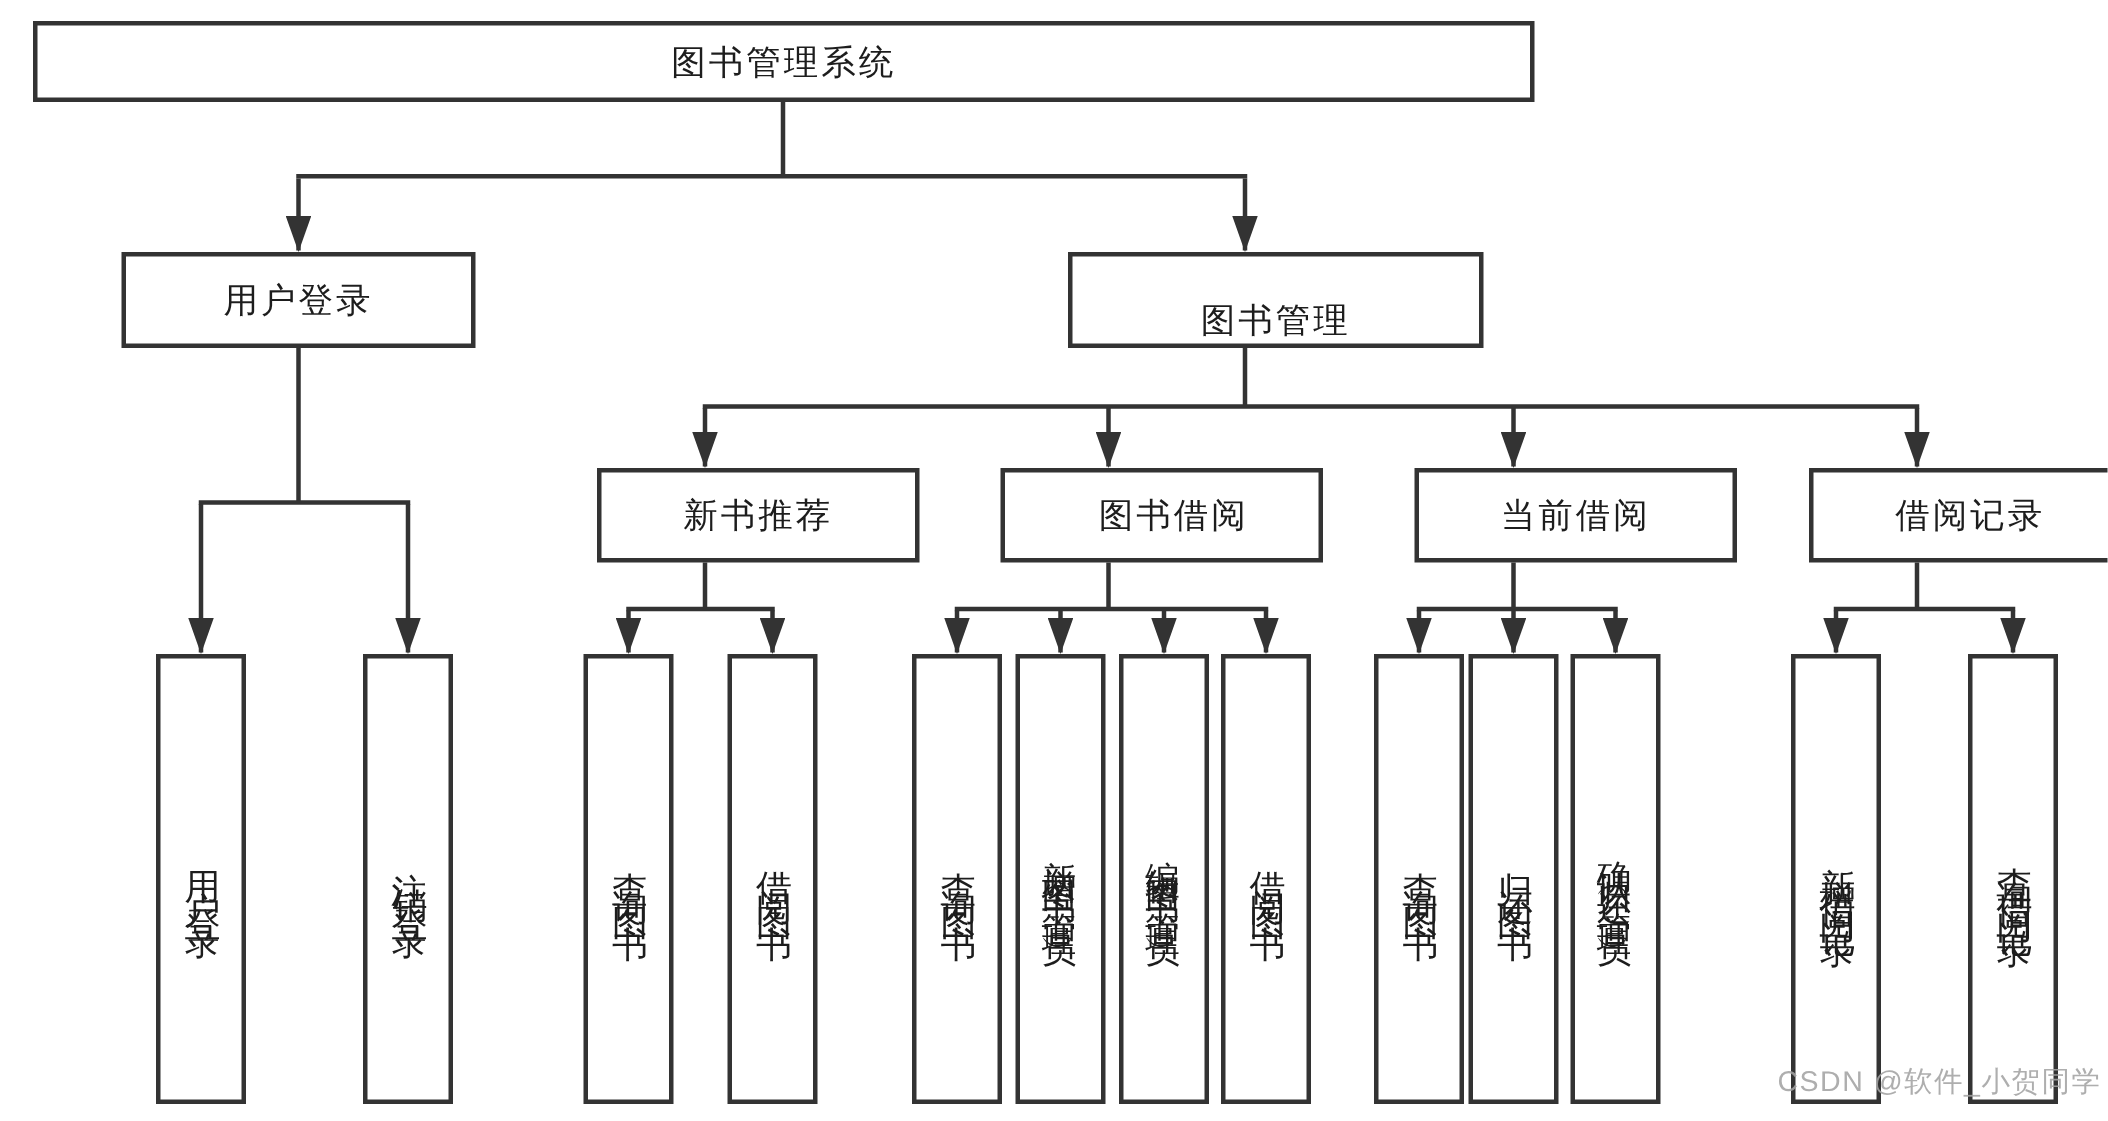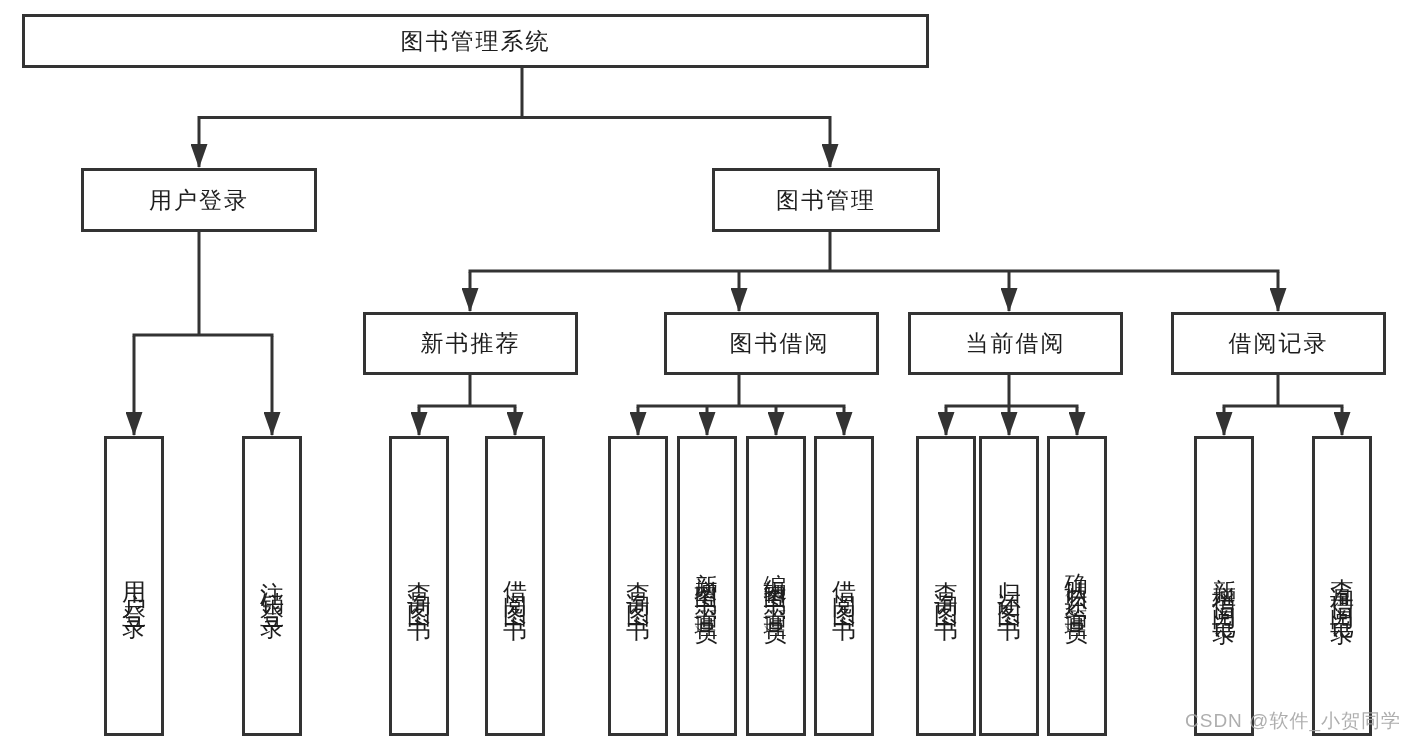--- a/index.html
+++ b/index.html
@@ -27,26 +27,26 @@
     display:flex;align-items:center;justify-content:center;
     color:var(--text);
     z-index:2;
   }
   .node .label{
     font-size:23px;
     letter-spacing:2px;
     white-space:nowrap;
     color:var(--text);
   }
-  .root-box{left:22px;top:14px;width:907px;height:54px;}
+  .root-box{left:22px;top:14px;width:1001px;height:54px;}
   .l2-left {left:81px;top:168px;width:236px;height:64px;}
-  .l2-right{left:712px;top:168px;width:228px;height:64px;}
-  .l3{top:312px;width:215px;height:63px;}
+  .l2-right{left:712px;top:168px;width:277px;height:64px;align-items:flex-end;}
+  .l3{top:312px;width:215px;height:63px;margin-left:35px;}
   .l3-0{left:363px;}
-  .l3-1{left:664px;padding-left:16px;}
+  .l3-1{left:632px;padding-left:16px;}
   .l3-2{left:908px;}
   .l3-3{left:1171px;}
   .leaf{top:436px;width:60px;height:300px;}
   .leaf .label{
     writing-mode:vertical-rl;
     text-orientation:mixed;
     font-size:24px;
     letter-spacing:12px;
     white-space:normal;
   }

